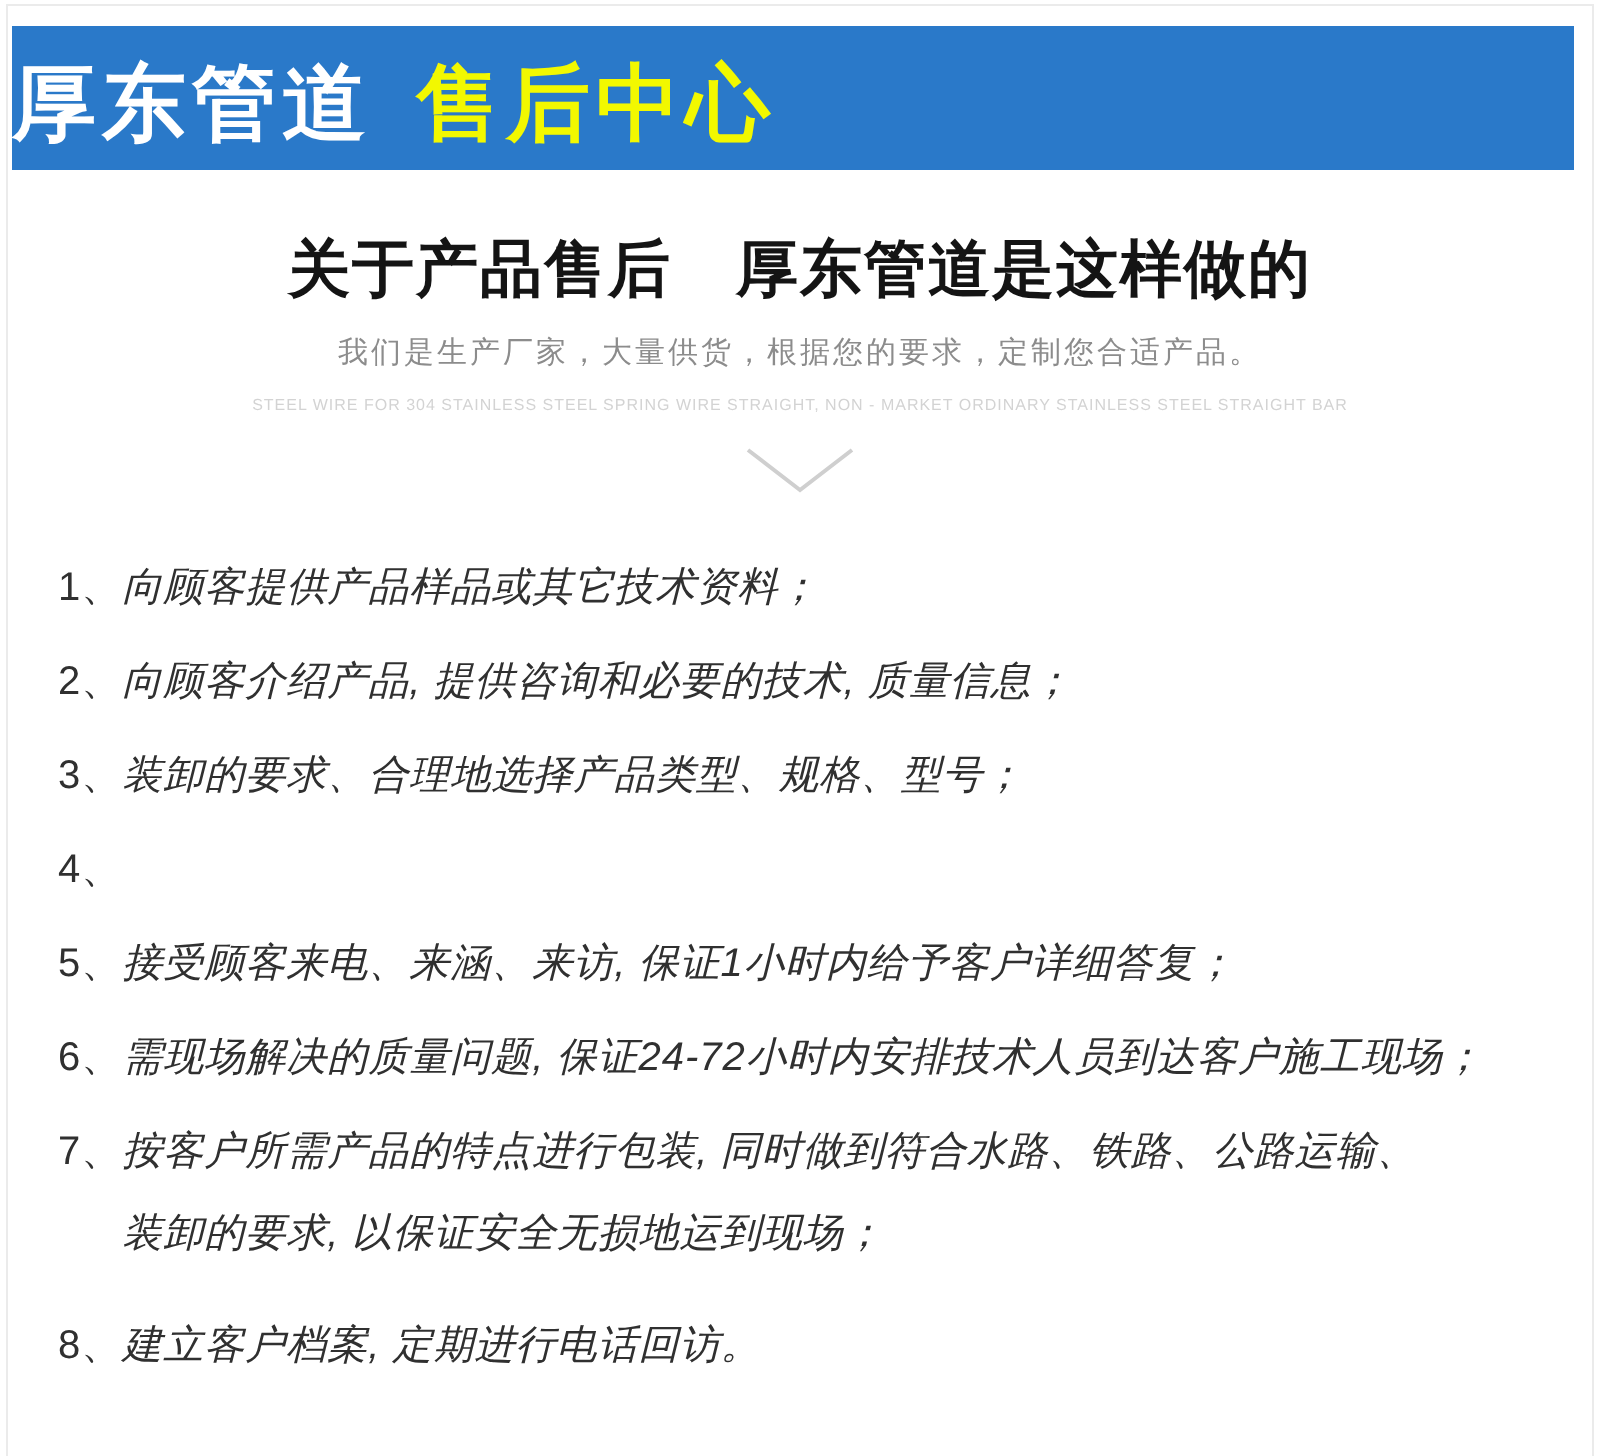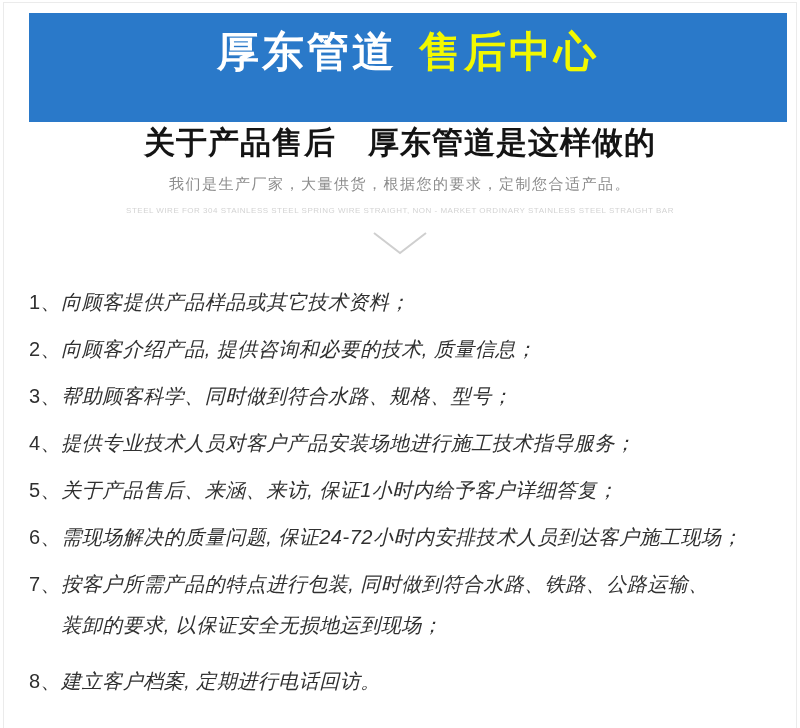--- a/index.html
+++ b/index.html
@@ -22,24 +22,23 @@
   }
   .frame{
     position:absolute;top:2px;left:3px;right:3px;bottom:0;
     border-top:1px solid var(--frame-gray);
     border-left:1px solid var(--frame-gray);
     border-right:1px solid var(--frame-gray);
     background:#fff;
   }
   
   .banner{
-    margin:10px 9px 0 25px;
-    height:109px;
+    margin:10px 9px 0 2px;
+    height:72px;
     background:var(--banner-blue);
-    text-align:center;
     overflow:hidden;
   }
   .banner-title{
     margin-top:16px;
     font-size:42px;
     font-weight:bold;
     letter-spacing:3px;
     line-height:1.1;
     white-space:nowrap;
   }
@@ -48,20 +47,21 @@
   .banner-sub{
     margin-top:7px;
     font-size:8px;
     line-height:11px;
     color:var(--banner-faint);
     letter-spacing:.4px;
   }
   
   .intro{text-align:center;}
   .intro-heading{
+    margin-top:29px;
     font-size:31px;
     font-weight:bold;
     color:var(--heading-black);
     letter-spacing:1px;
   }
   .intro-subtitle{
     margin-top:11px;
     font-size:15px;
     color:var(--subtitle-gray);
     letter-spacing:1.5px;
@@ -120,29 +120,28 @@
     <div class="list-item">
       <span class="num">1、</span>
       <span class="txt">向顾客提供产品样品或其它技术资料；</span>
     </div>
     <div class="list-item">
       <span class="num">2、</span>
       <span class="txt">向顾客介绍产品, 提供咨询和必要的技术, 质量信息；</span>
     </div>
     <div class="list-item">
       <span class="num">3、</span>
-      <span class="txt">帮助顾客科学、同时做到符合水路、规格、型号；</span>
+      <span class="txt">装卸的要求、合理地选择产品类型、规格、型号；</span>
     </div>
     <div class="list-item">
       <span class="num">4、</span>
-      <span class="txt">提供专业技术人员对客户产品安装场地进行施工技术指导服务；</span>
     </div>
     <div class="list-item">
       <span class="num">5、</span>
-      <span class="txt">关于产品售后、来涵、来访, 保证1小时内给予客户详细答复；</span>
+      <span class="txt">接受顾客来电、来涵、来访, 保证1小时内给予客户详细答复；</span>
     </div>
     <div class="list-item">
       <span class="num">6、</span>
       <span class="txt">需现场解决的质量问题, 保证24-72小时内安排技术人员到达客户施工现场；</span>
     </div>
     <div class="list-item">
       <span class="num">7、</span>
       <span class="txt">按客户所需产品的特点进行包装, 同时做到符合水路、铁路、公路运输、
 装卸的要求, 以保证安全无损地运到现场；</span>
     </div>

